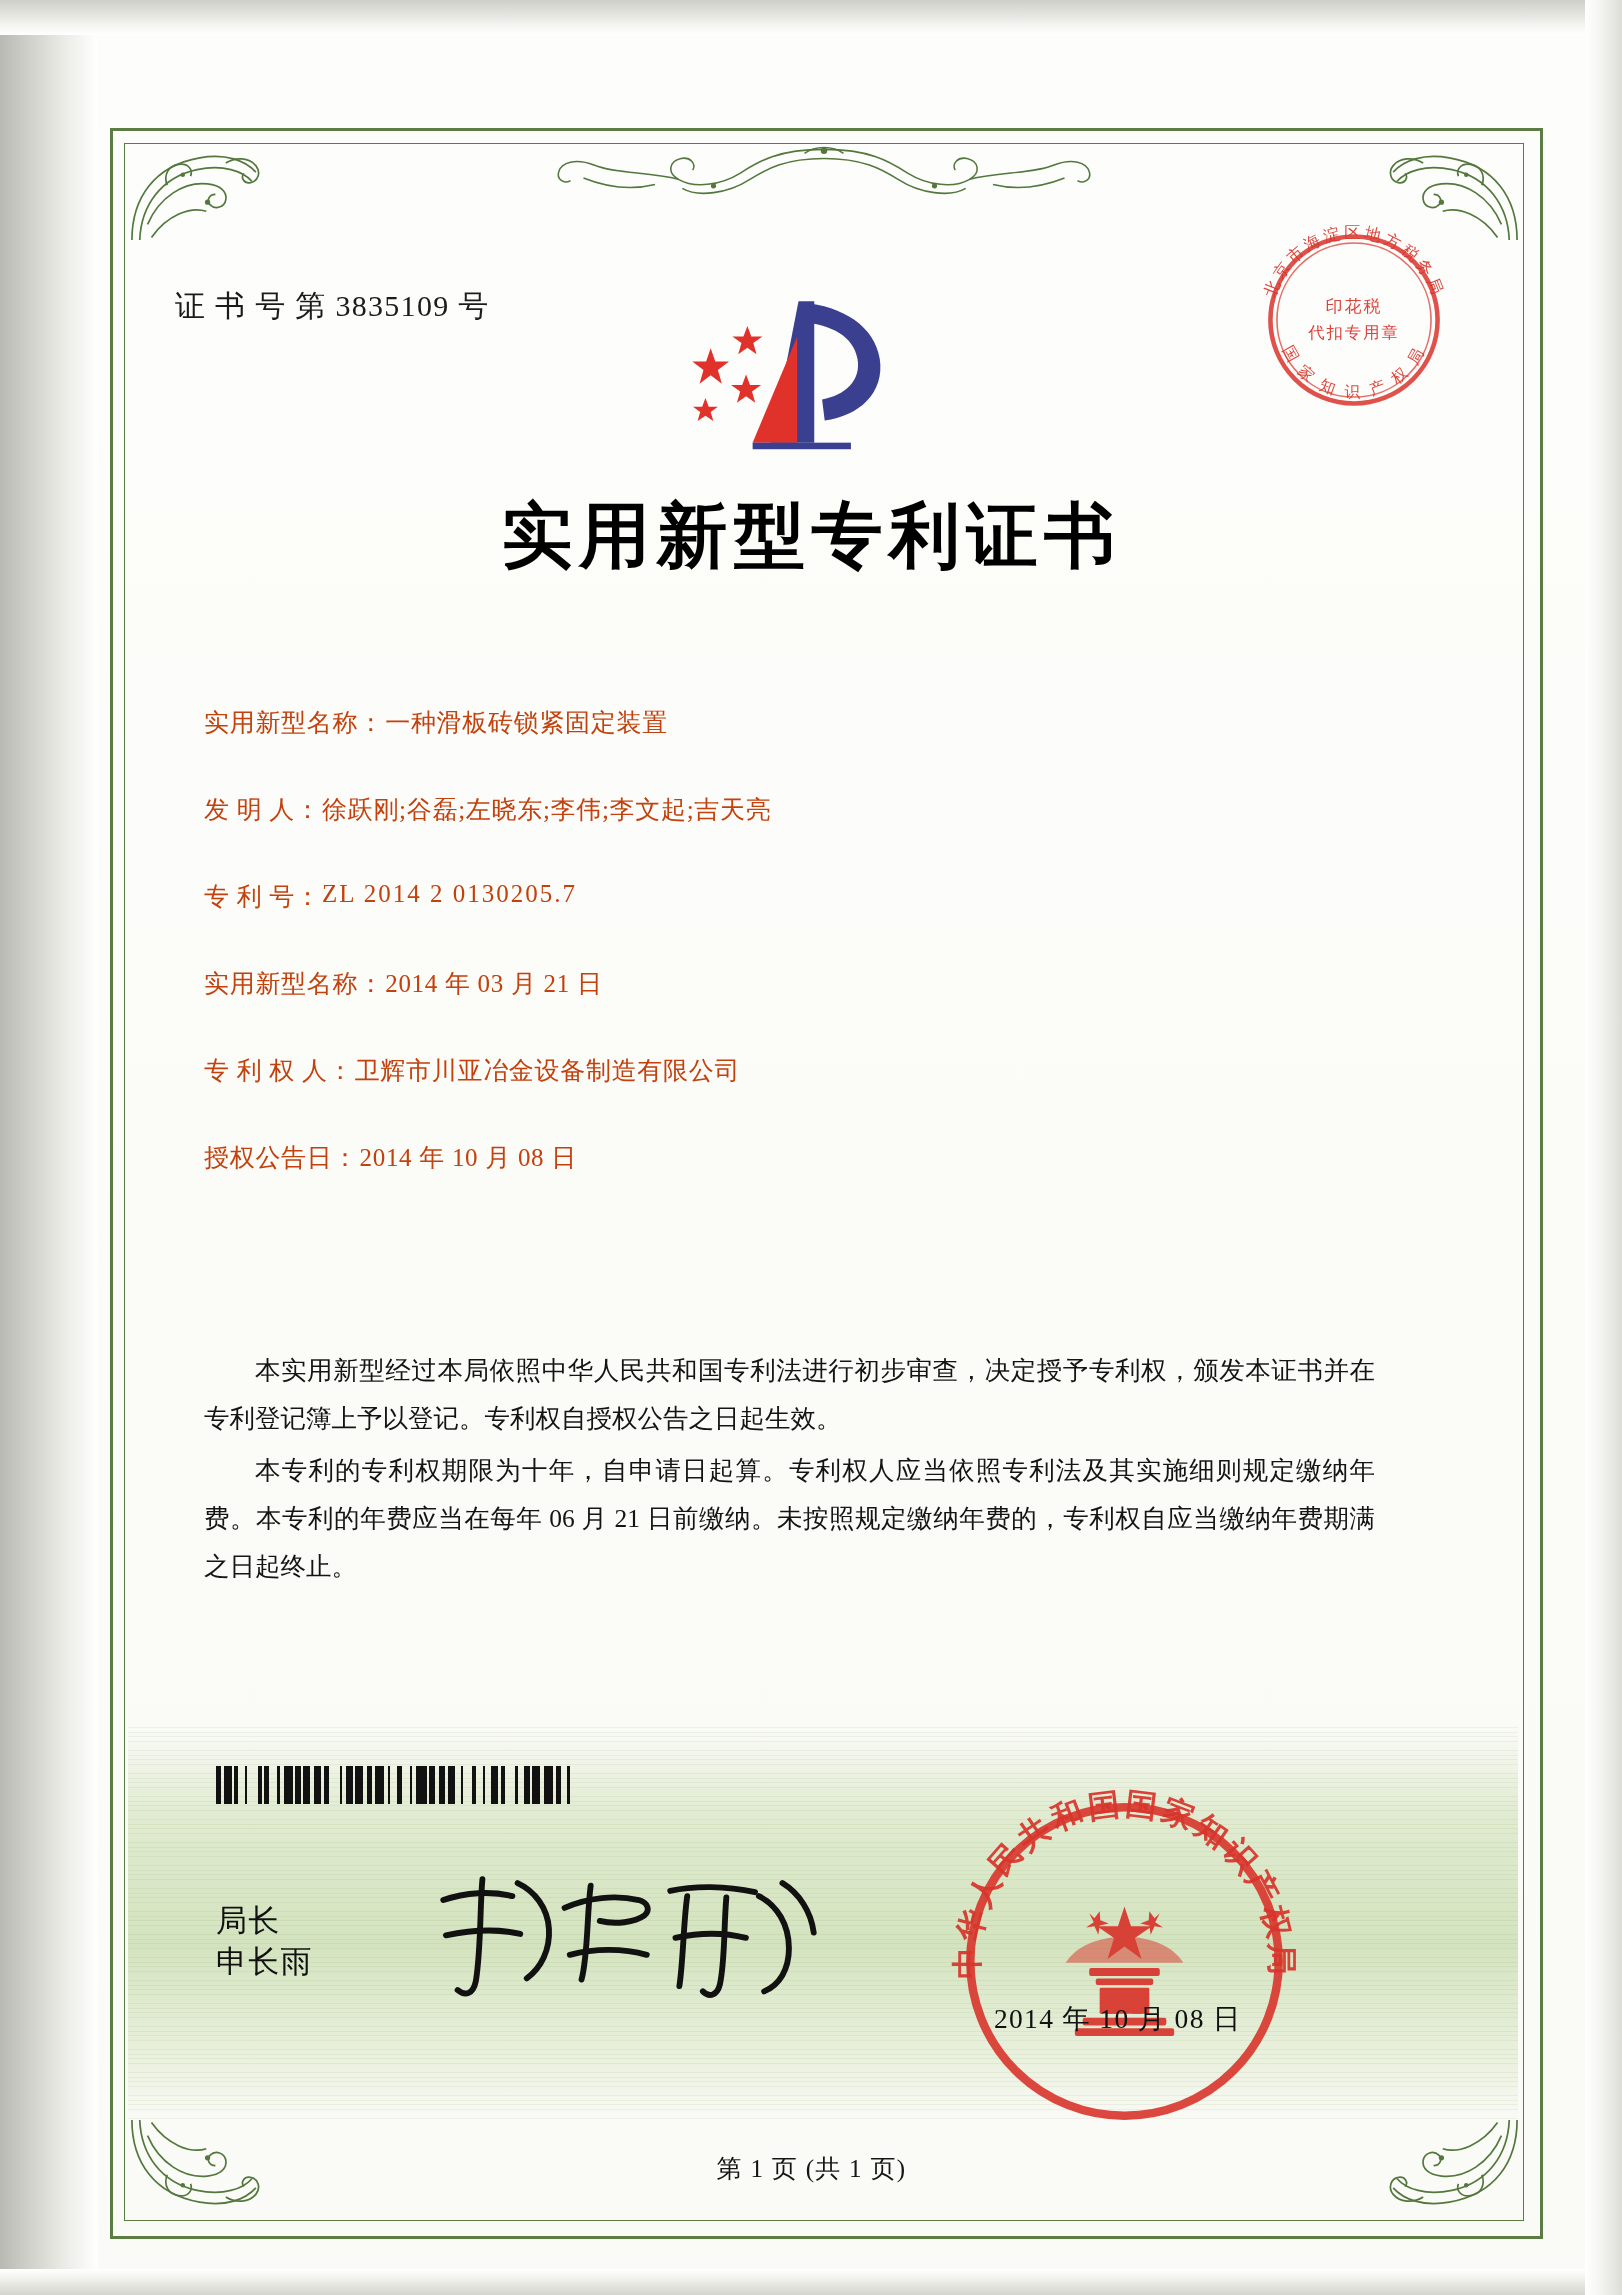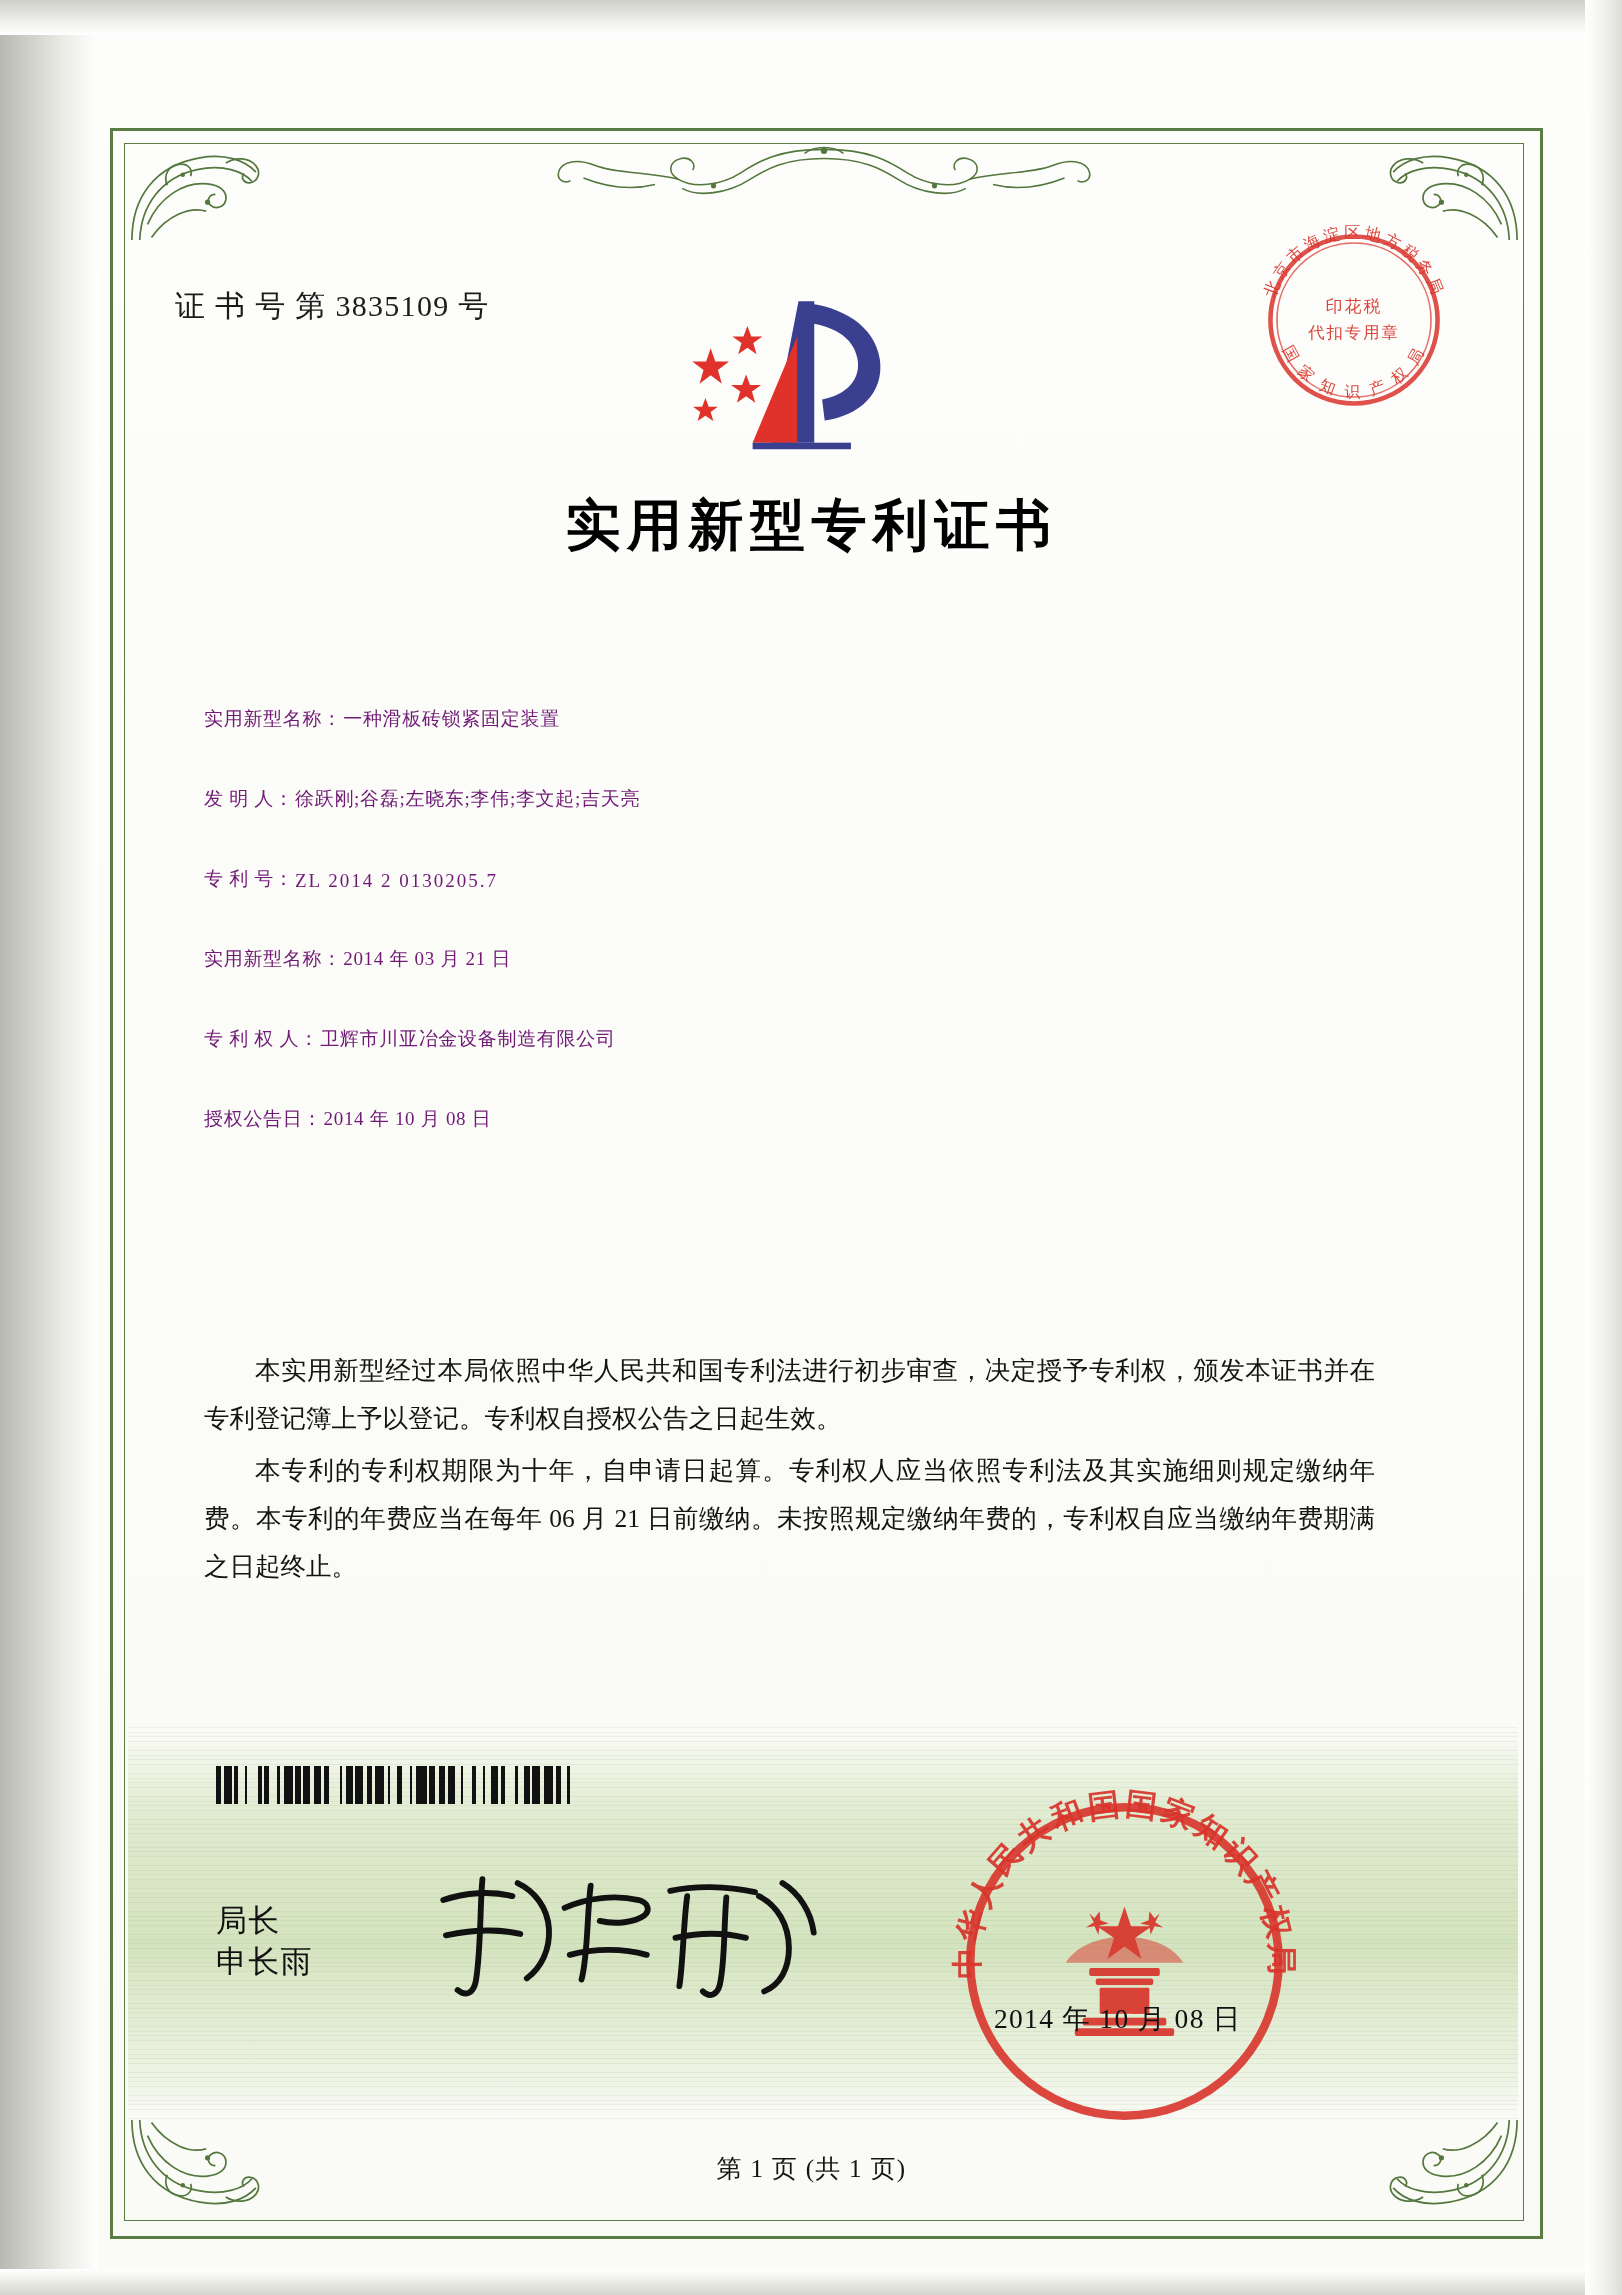--- a/index.html
+++ b/index.html
@@ -136,40 +136,40 @@
     height: 222px;
   }
   .stamp-tr svg { width: 100%; height: 100%; display: block; }
 
   
   .title {
     position: absolute;
     left: 0; right: 0;
     top: 489px;
     text-align: center;
-    font-size: 55px;
+    font-size: 71px;
     font-weight: bold;
     letter-spacing: 6.5px;
     color: #000;
     font-family: "DejaVu Serif", "Liberation Serif", serif;
   }
 
   
   .fields {
     position: absolute;
     left: 204px;
     top: 706px;
     width: 1177px;
   }
   .field-row {
     display: flex;
-    align-items: flex-end;
+    align-items: flex-start;
     margin-bottom: 54px;
-    font-size: 19px;
-    color: #701a75;
+    font-size: 25px;
+    color: #c2410c;
     white-space: nowrap;
   }
   .field-label {
     letter-spacing: 0.7px;
   }
   .field-value {
     margin-left: 1.3px;
     letter-spacing: 0.7px;
   }
   .field-value.mono {

